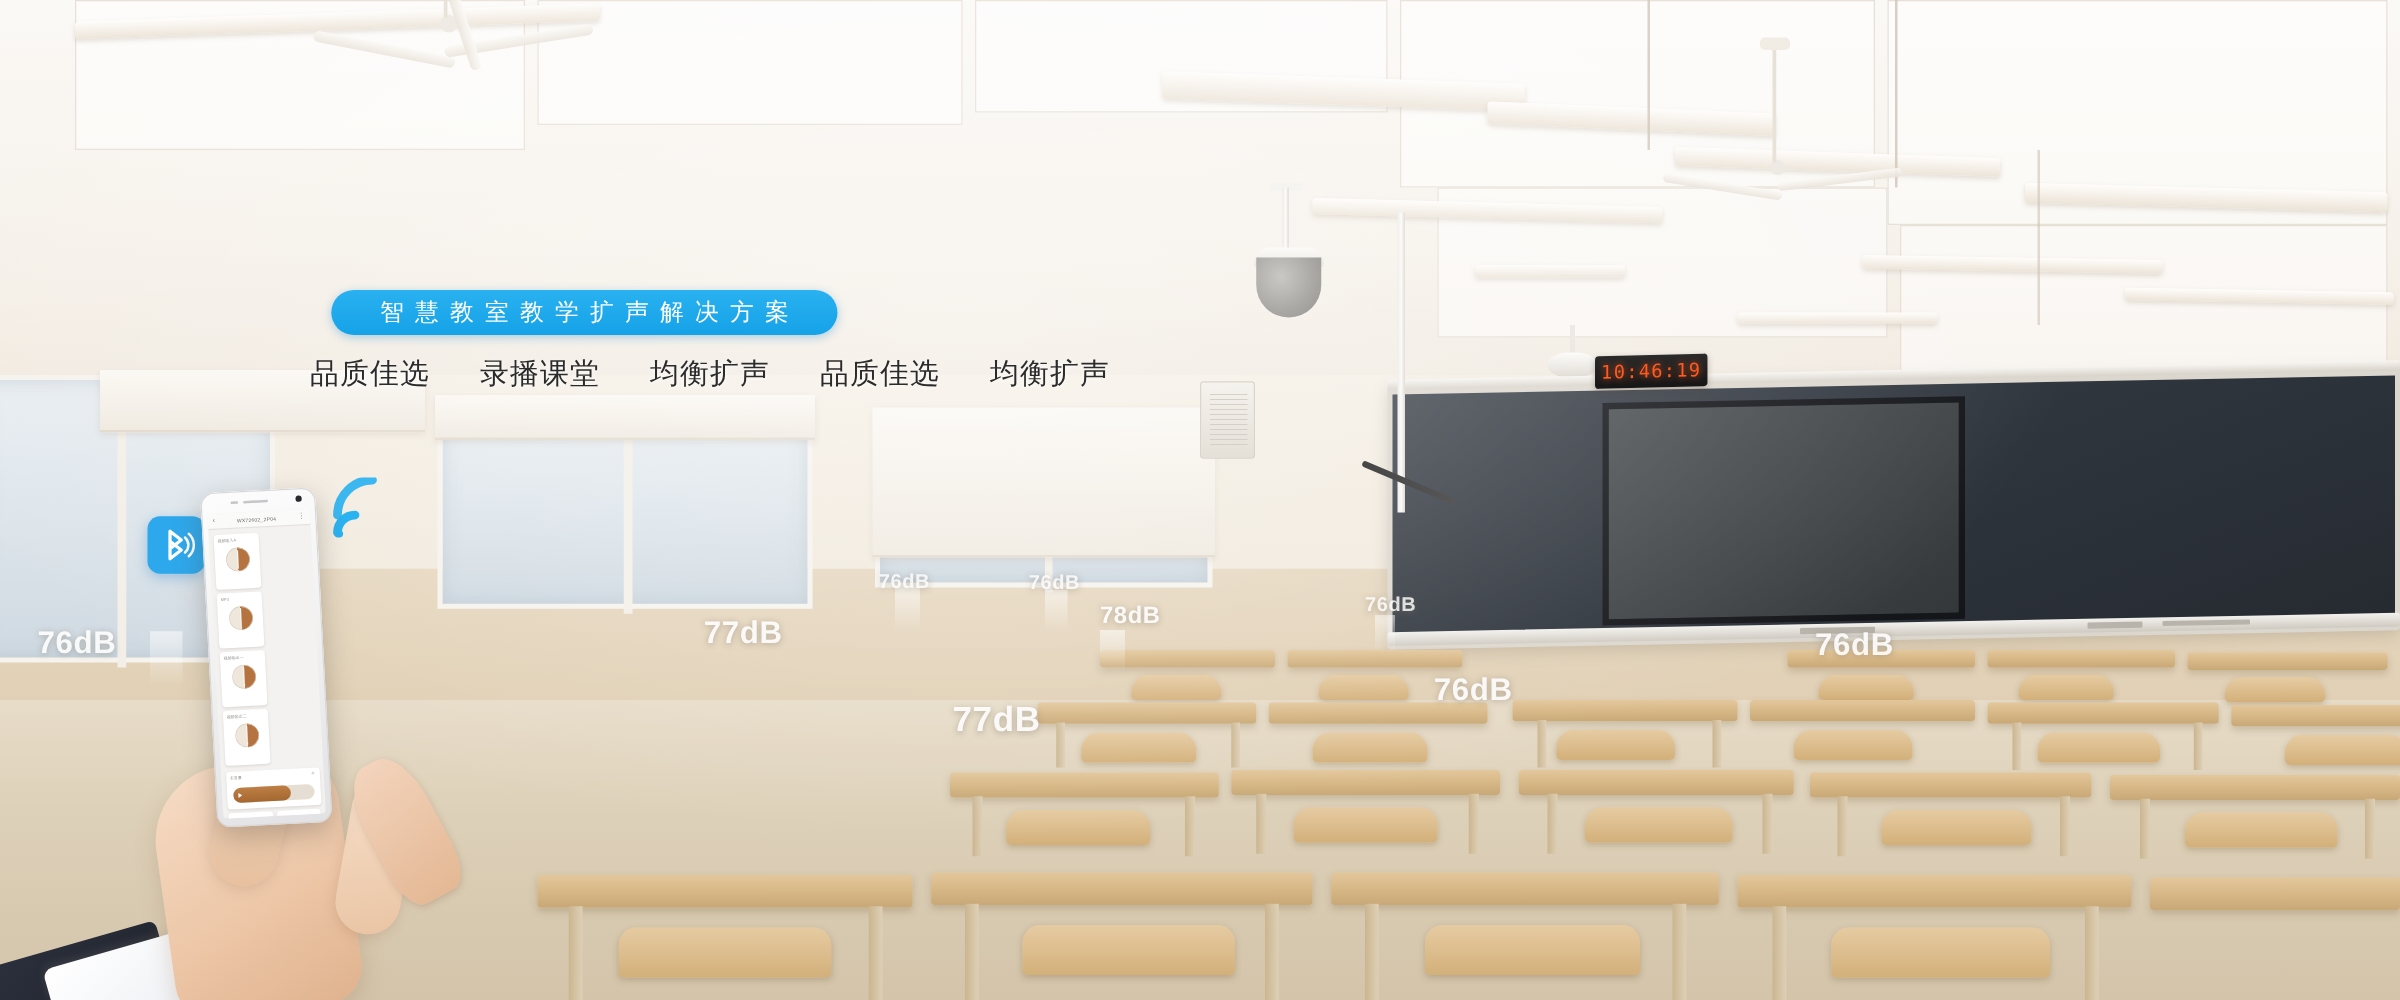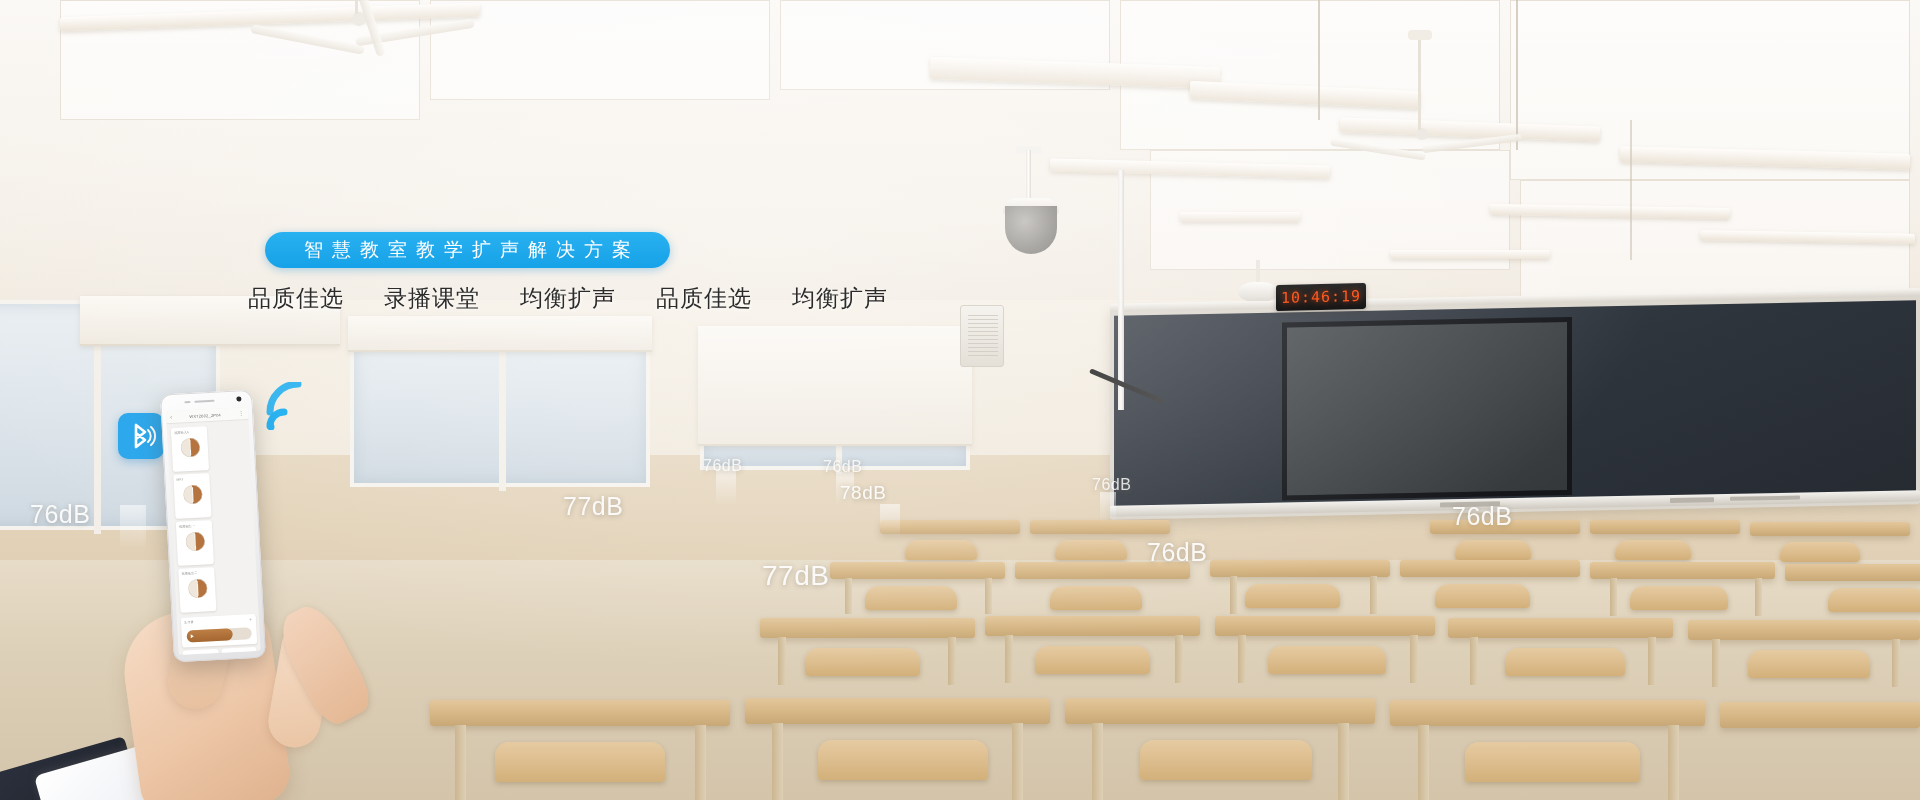--- a/index.html
+++ b/index.html
@@ -110,21 +110,21 @@
     border-radius:20px; color:#fff; font-size:19px; letter-spacing:9px;
     text-indent:9px; white-space:nowrap;
     box-shadow:0 2px 8px rgba(25,140,210,.35); }
   .features { position:absolute; left:248px; top:283px; display:flex; gap:40px;
     white-space:nowrap; }
   .feature { font-size:23px; color:#2b2b2b; letter-spacing:1px;
     text-shadow:0 1px 4px rgba(255,255,255,.95); }
 
   
   .db { position:absolute; color:rgba(255,255,255,.9); font-size:25px;
-    font-weight:400; text-shadow:0 1px 5px rgba(120,110,95,.45); letter-spacing:.5px; }
+    font-weight:700; text-shadow:0 1px 5px rgba(120,110,95,.45); letter-spacing:.5px; }
   .db.sm { font-size:16px; color:rgba(255,255,255,.82); }
   .db.md { font-size:19px; }
   
   .beam { position:absolute; width:26px; height:44px;
     background:linear-gradient(180deg,rgba(255,255,255,.55),rgba(255,255,255,0)); }
 
   
   .clock { position:absolute; left:1276px; top:284px; width:90px; height:26px;
     background:linear-gradient(180deg,#2b2b2b,#161616); border-radius:3px;
     display:flex; align-items:center; justify-content:center;
@@ -375,21 +375,21 @@
 
   <div class="beam" style="left:716px;top:470px;height:36px;width:20px;"></div>
   <div class="db sm" style="left:703px;top:457px;">76dB</div>
 
   <div class="db" style="left:563px;top:492px;">77dB</div>
 
   <div class="beam" style="left:836px;top:472px;height:34px;width:18px;"></div>
   <div class="db sm" style="left:823px;top:458px;">76dB</div>
 
   <div class="beam" style="left:880px;top:504px;height:34px;width:20px;"></div>
-  <div class="db md" style="left:840px;top:482px;">78dB</div>
+  <div class="db md" style="left:880px;top:482px;">78dB</div>
 
   <div class="beam" style="left:1100px;top:492px;height:30px;width:16px;"></div>
   <div class="db sm" style="left:1092px;top:476px;">76dB</div>
 
   <div class="db" style="left:1147px;top:538px;">76dB</div>
 
   <div class="db" style="left:762px;top:560px;font-size:28px;">77dB</div>
 
   <div class="db" style="left:1452px;top:502px;">76dB</div>
 

